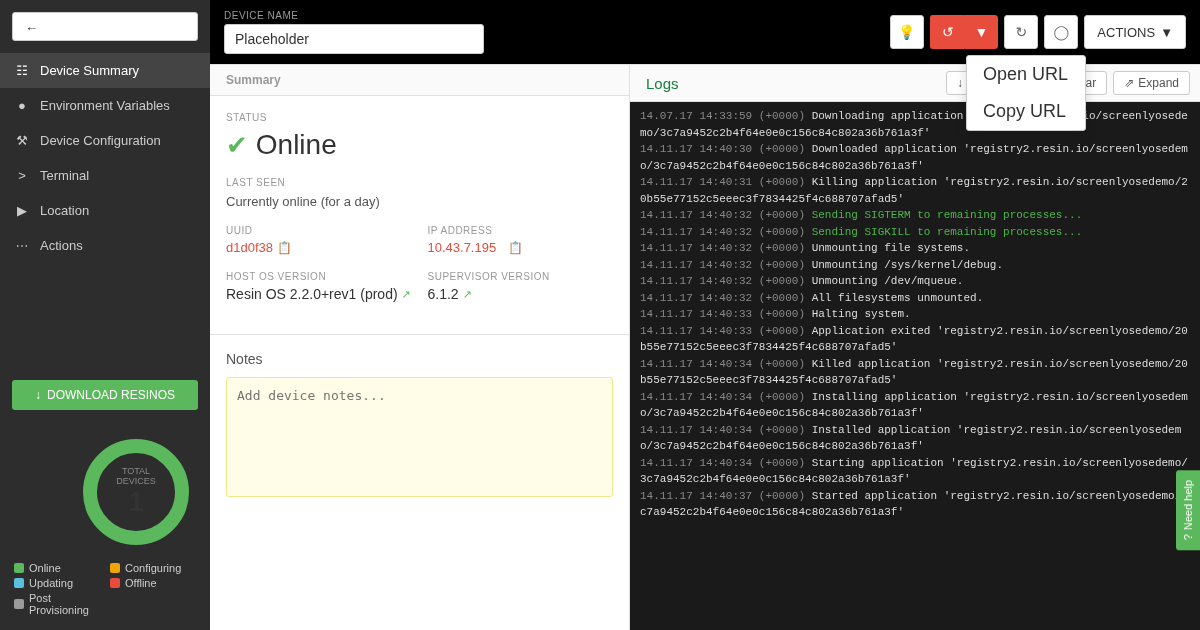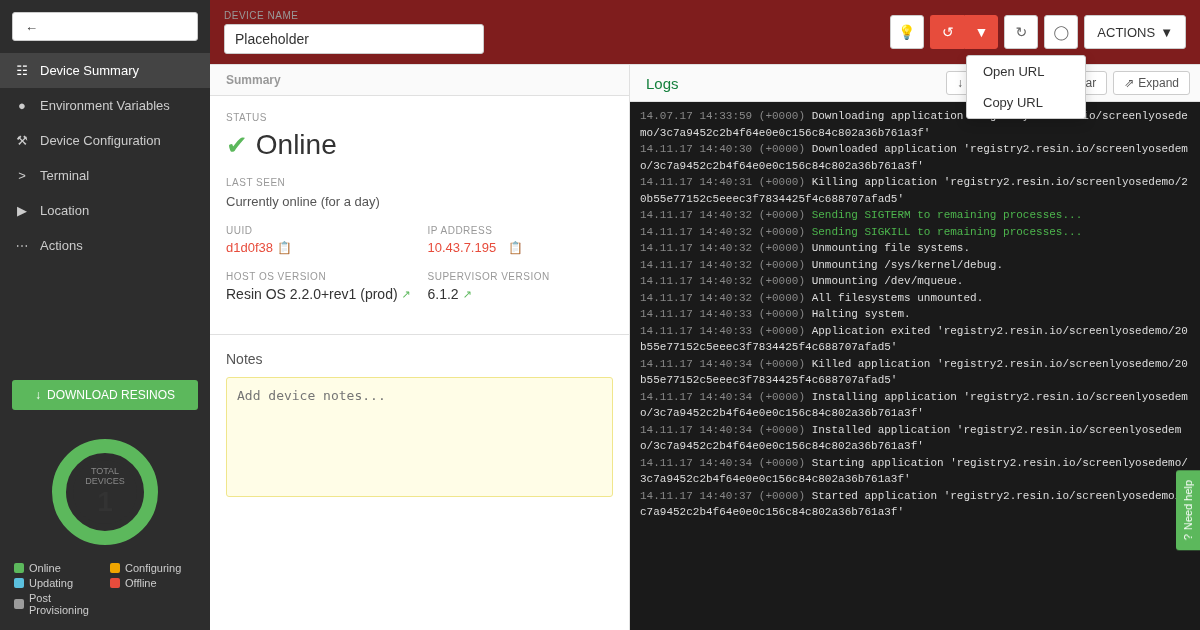--- a/index.html
+++ b/index.html
@@ -52,21 +52,21 @@
       display: flex;
       align-items: center;
       justify-content: center;
       gap: 6px;
     }
     
     .donut-area {
       padding: 10px 14px 14px;
       display: flex;
       flex-direction: column;
-      align-items: center;
+      align-items: flex-end;
     }
     .donut-wrapper {
       position: relative;
       width: 120px;
       height: 120px;
     }
     .donut-label {
       position: absolute;
       top: 50%;
       left: 50%;
@@ -86,21 +86,21 @@
       flex-direction: column;
       background: #fff;
       overflow: hidden;
     }
     
     .top-bar {
       display: flex;
       align-items: center;
       padding: 10px 14px;
       border-bottom: 1px solid #e0e0e0;
-      background: #7f1d1d;
+      background: #000000;
       gap: 22px;
     }
     .device-name-section { display: flex; flex-direction: column; gap: 3px; }
     .device-name-label { font-size: 10px; color: #999; text-transform: uppercase; letter-spacing: 0.5px; }
     .device-name-input {
       border: 1px solid #ccc;
       border-radius: 3px;
       padding: 6px 10px;
       font-size: 14px;
       width: 260px;
@@ -147,21 +147,21 @@
       background: #fff;
       border: 1px solid #ccc;
       border-radius: 3px;
       box-shadow: 0 4px 12px rgba(0,0,0,0.15);
       z-index: 100;
       min-width: 120px;
     }
     .dropdown-item {
       padding: 8px 16px;
       cursor: pointer;
-      font-size: 13px;
+      font-size: 18px;
       color: #333;
     }
 
     
     .content-area {
       display: flex;
       flex: 1;
       overflow: hidden;
     }
     .summary-panel {

